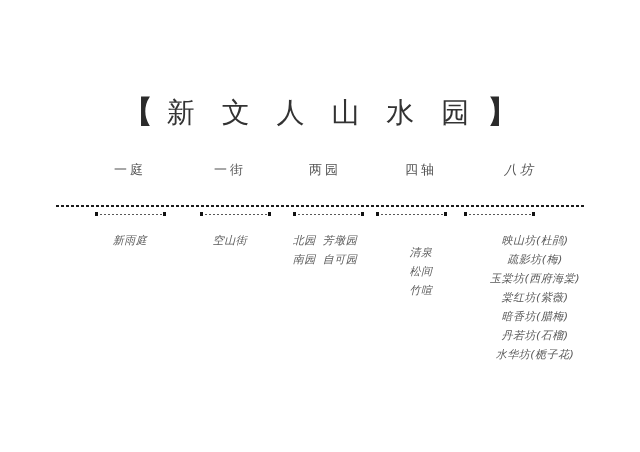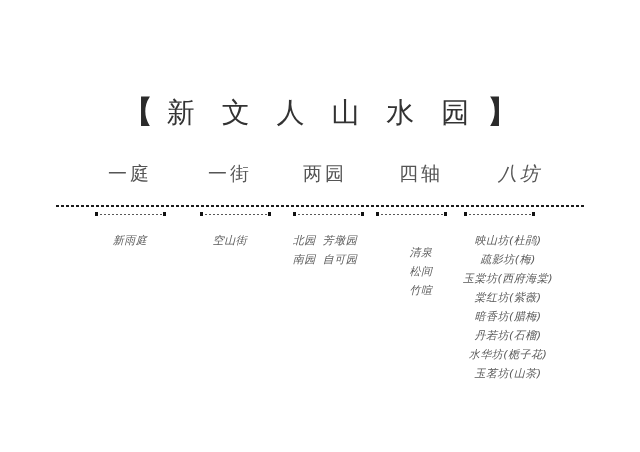--- a/index.html
+++ b/index.html
@@ -56,21 +56,21 @@
     position: absolute;
     left: 55px;
     top: 161px;
     width: 530px;
     height: 32px;
   }
   .col-head {
     position: absolute;
     top: 0;
     text-align: center;
-    font-size: 19px;
+    font-size: 13px;
     color: #555555;
     letter-spacing: 3px;
     white-space: nowrap;
   }
 
   
   .main-rule {
     position: absolute;
     left: 55px;
     top: 204px;
@@ -163,25 +163,24 @@
       </div>
       <div class="col-body" style="left: 215px; width: 110px;">
         <div class="entry"><span class="lead">北园</span><span>芳墩园</span></div>
         <div class="entry"><span class="lead">南园</span><span>自可园</span></div>
       </div>
       <div class="col-body" style="left: 311px; width: 110px; margin-top: 12px;">
         <div class="entry"><span>清泉</span></div>
         <div class="entry"><span>松间</span></div>
         <div class="entry"><span>竹喧</span></div>
       </div>
-      <div class="col-body" style="left: 388px; width: 130px;">
+      <div class="col-body" style="left: 415px; width: 130px;">
         <div class="entry"><span>映山坊(杜鹃)</span></div>
         <div class="entry"><span>疏影坊(梅)</span></div>
         <div class="entry"><span>玉棠坊(西府海棠)</span></div>
         <div class="entry"><span>棠红坊(紫薇)</span></div>
         <div class="entry"><span>暗香坊(腊梅)</span></div>
         <div class="entry"><span>丹若坊(石榴)</span></div>
         <div class="entry"><span>水华坊(栀子花)</span></div>
-        <div class="entry"><span>玉茗坊(山茶)</span></div>
       </div>
     </div>
 
 </div>
 
 </body></html>

